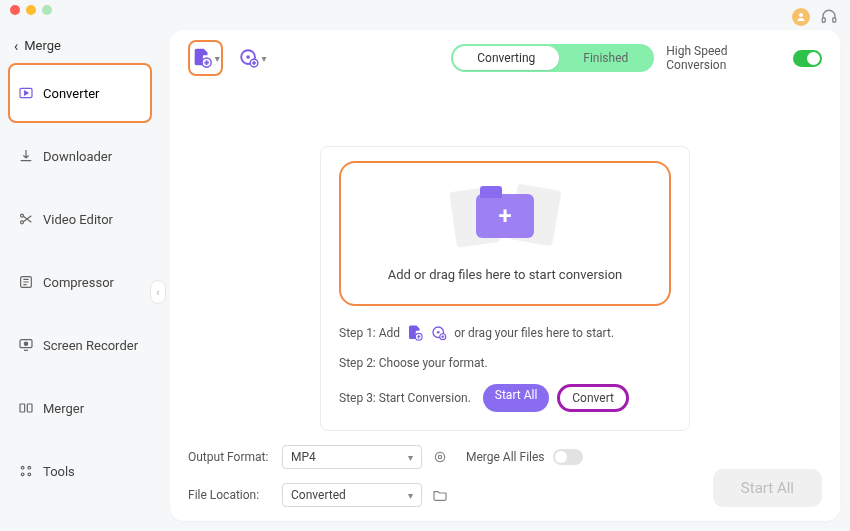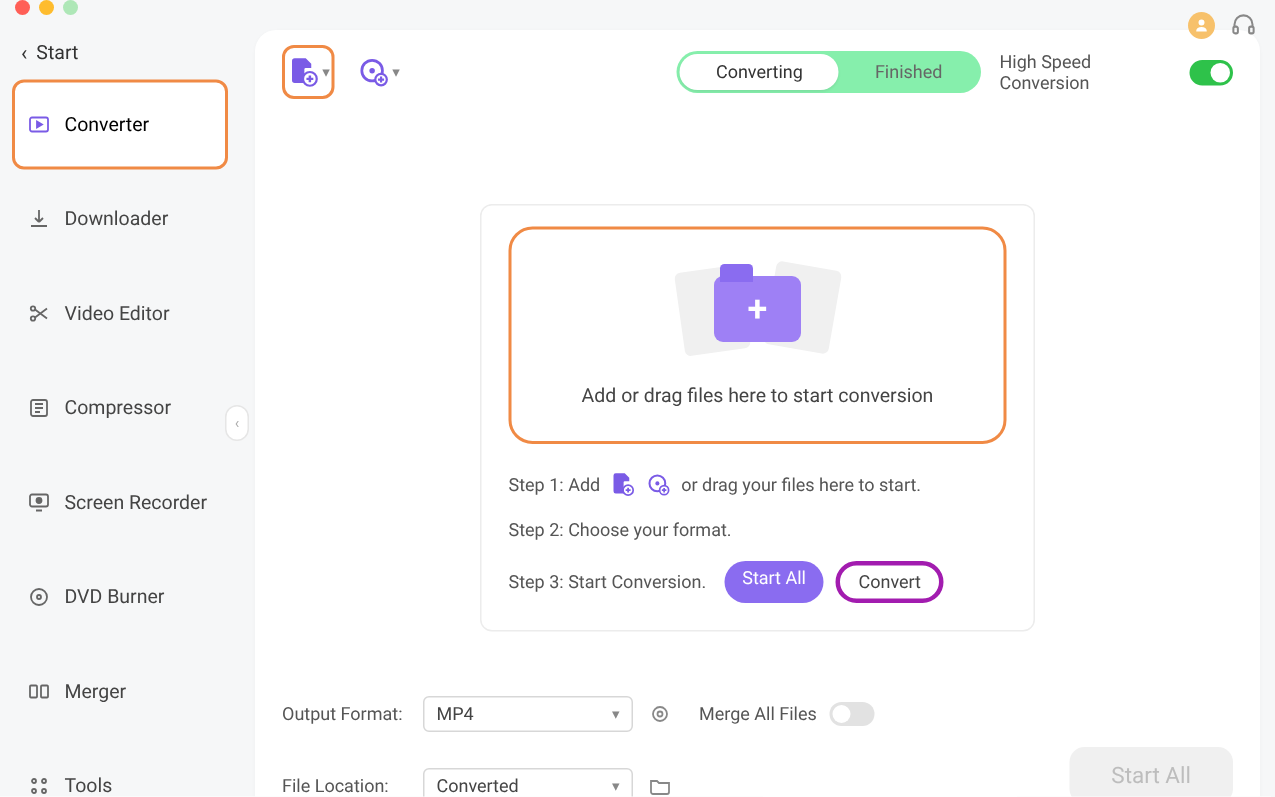--- a/index.html
+++ b/index.html
@@ -61,21 +61,21 @@
   .steprow { display:flex; align-items:center; gap:6px;}
   .mini-icon{ color:#7a5be6;}
   .stepbtns{ display:flex; gap:8px; margin-left:6px;}
   .pill{ padding:4px 12px; border-radius:14px; font-size:12px; cursor:pointer;}
   .pill.primary{ background:#8a6cf0; color:#fff; }
   .pill.secondary{ background:#fff; border:3px solid #a21caf; color:#444;}
   .stxt{ white-space:nowrap;}
 
   
   .footer { display:flex; align-items:flex-end; gap:14px; padding-top:10px;}
-  .fcol{ display:flex; flex-direction:column; gap:24px;}
+  .fcol{ display:flex; flex-direction:column; gap:14px;}
   .frow{ display:flex; align-items:center; gap:10px;}
   .flabel{ width:84px; font-size:12px; color:#555; text-align:left;}
   .fselect{ width:140px; height:24px; border:1px solid #d7d7d7; border-radius:4px; background:#fff; font-size:12px; padding:0 8px; display:flex; align-items:center; justify-content:space-between; cursor:pointer; color:#444;}
   .tiny-icon{ width:16px; height:16px; color:#888; cursor:pointer;}
   .merge{ display:flex; align-items:center; gap:8px; font-size:12px; color:#555; margin-left:8px;}
   .mtoggle{ width:30px;height:16px;background:#e2e2e2;border-radius:10px;position:relative;cursor:pointer;}
   .mtoggle .k{position:absolute;left:2px;top:2px;width:12px;height:12px;background:#fff;border-radius:50%;}
   .startall{ margin-left:auto; background:#f0f0f0; color:#bdbdbd; font-size:15px; padding:10px 28px; border-radius:10px; cursor:pointer;}
 </style>
 </head>
@@ -97,21 +97,21 @@
         <rect x="17" y="13" width="4" height="6" rx="1.5"></rect>
       </svg>
   </div>
 </div>
 
 <div class="outer">
 
   <div class="sidebar">
     <div class="back">
       <span class="chev">‹</span>
-      <span>Start</span>
+      <span>Merge</span>
     </div>
     <div class="nav">
       <div class="navitem active">
         <svg class="navicon" viewBox="0 0 24 24" fill="none" stroke="currentColor" stroke-width="1.8">
             <rect x="3" y="5" width="18" height="14" rx="2"></rect>
             <path d="M10 9l5 3-5 3z" fill="currentColor"></path>
           </svg>
         <span>Converter</span>
       </div>
       <div class="navitem">
@@ -135,27 +135,20 @@
           </svg>
         <span>Compressor</span>
       </div>
       <div class="navitem">
         <svg class="navicon" viewBox="0 0 24 24" fill="none" stroke="currentColor" stroke-width="1.8">
             <rect x="3" y="4" width="18" height="12" rx="2"></rect>
             <circle cx="12" cy="10" r="2.5" fill="currentColor"></circle>
             <path d="M9 20h6"></path>
           </svg>
         <span>Screen Recorder</span>
-      </div>
-      <div class="navitem">
-        <svg class="navicon" viewBox="0 0 24 24" fill="none" stroke="currentColor" stroke-width="1.8">
-            <circle cx="12" cy="12" r="8"></circle>
-            <circle cx="12" cy="12" r="2"></circle>
-          </svg>
-        <span>DVD Burner</span>
       </div>
       <div class="navitem">
         <svg class="navicon" viewBox="0 0 24 24" fill="none" stroke="currentColor" stroke-width="1.8">
             <rect x="3" y="6" width="7" height="12" rx="1"></rect>
             <rect x="14" y="6" width="7" height="12" rx="1"></rect>
           </svg>
         <span>Merger</span>
       </div>
       <div class="navitem">
         <svg class="navicon" viewBox="0 0 24 24" fill="none" stroke="currentColor" stroke-width="1.8">

